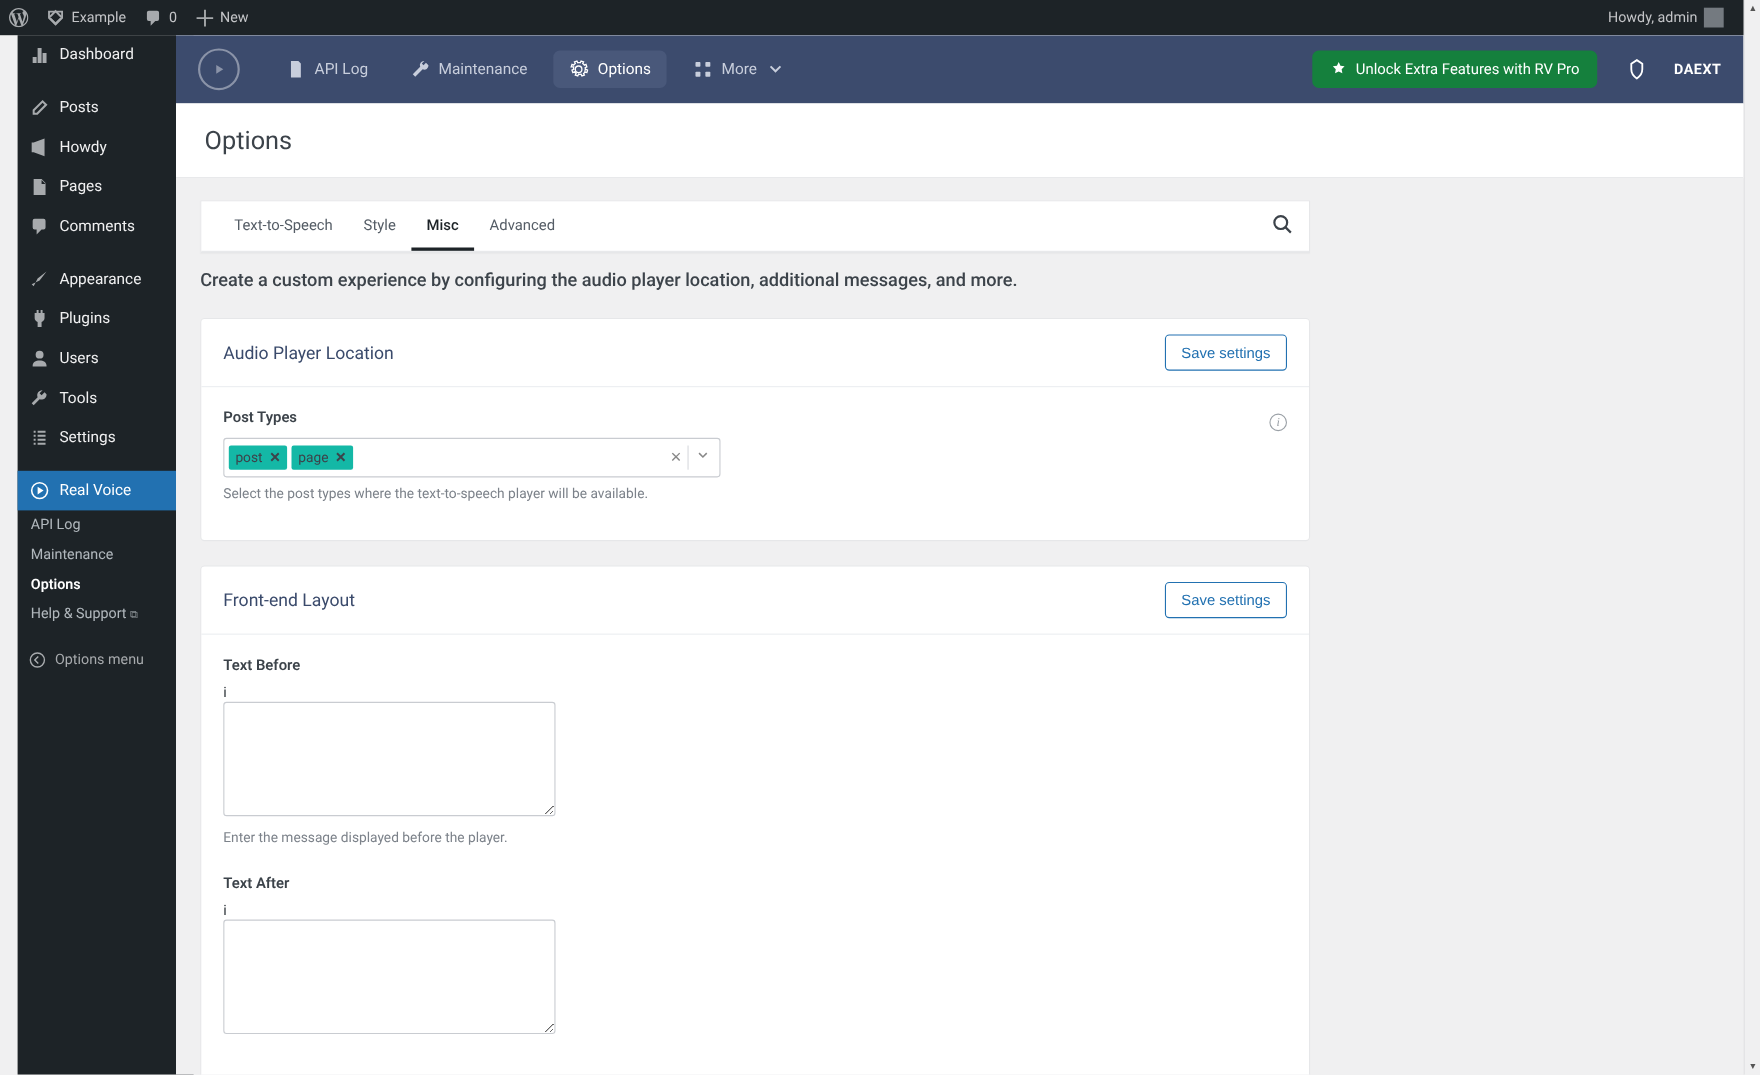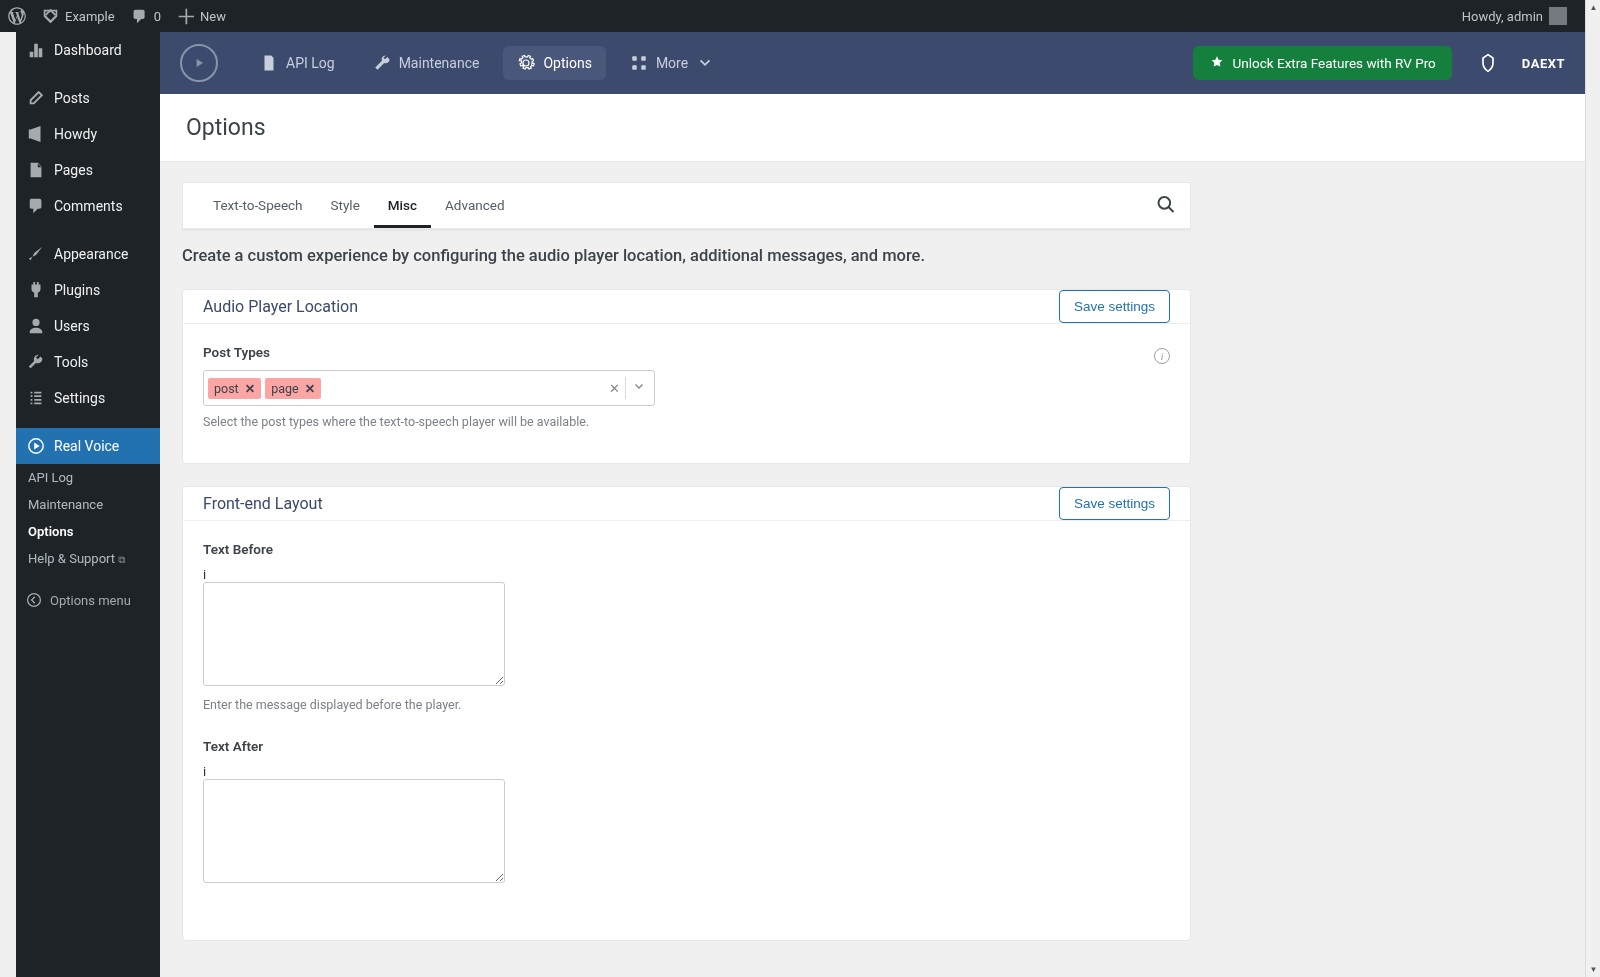--- a/index.html
+++ b/index.html
@@ -171,21 +171,21 @@
 .section {
   background:#fff;
   width:1009px;
   border:1px solid #e6e7e9;
   border-radius:4px;
   margin-top:6px;
   margin-bottom:22px;
 }
 .section .shdr {
   display:flex; align-items:center; justify-content:space-between;
-  padding:0 20px;
+  padding:14px 20px;
   border-bottom:1px solid #eceef1;
 }
 .section .shdr .title { font-size:16px; color:#3a4a6b; font-weight:400;}
 .section .sbody { padding:20px 20px 28px 20px; }
 .savebtn {
   border:1px solid #2271b1; color:#2271b1; background:#fff;
   padding:8px 14px; border-radius:4px; font-size:13.5px; cursor:pointer;
 }
 .field { margin-bottom:6px; position:relative; }
 .field .label { font-size:13.5px; font-weight:600; color:#3c434a; margin-bottom:10px;}
@@ -195,21 +195,21 @@
   width:16px;height:16px; border:1.5px solid #9aa0a6; border-radius:50%;
   display:flex;align-items:center;justify-content:center;
   font-size:11px; color:#9aa0a6; font-family:Georgia,serif; font-style:italic;
   cursor:pointer;
 }
 .multi {
   width:452px; min-height:36px; border:1px solid #c9ccd1; border-radius:3px;
   display:flex; align-items:center; padding:3px 4px; gap:4px; position:relative;
 }
 .multi .tag {
-  background:#fca5a5; border-radius:2px; padding:3px 6px;
+  background:#14b8a6; border-radius:2px; padding:3px 6px;
   display:flex; align-items:center; gap:6px; font-size:12.5px; color:#3c434a;
 }
 .multi .tag .x { font-weight:700; cursor:pointer;}
 .multi .clear { position:absolute; right:34px; top:50%; transform:translateY(-50%); color:#888; cursor:pointer;}
 .multi .divd { position:absolute; right:28px; top:6px; bottom:6px; width:1px; background:#d7dade;}
 .multi .caret { position:absolute; right:8px; top:50%; transform:translateY(-50%); color:#888; cursor:pointer;}
 textarea.txt {
   width:302px; height:104px; border:1px solid #c9ccd1; border-radius:3px; padding:8px; font-family:inherit; font-size:13px; resize:vertical;
 }
 .group { margin-bottom:26px; position:relative;}

